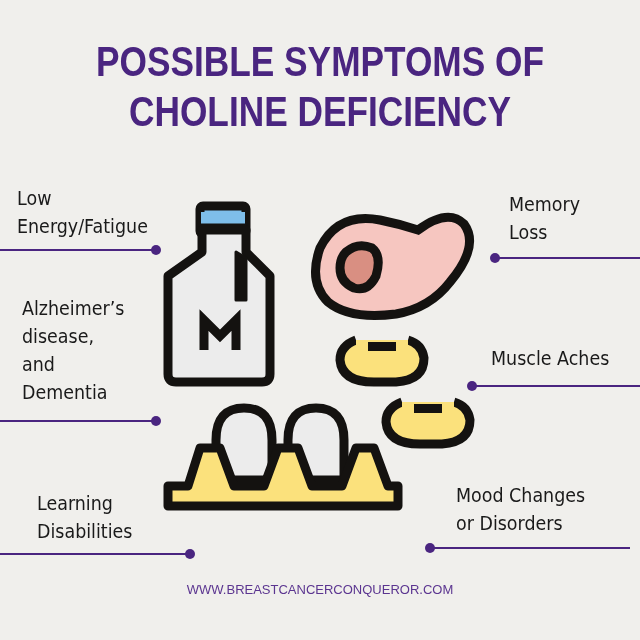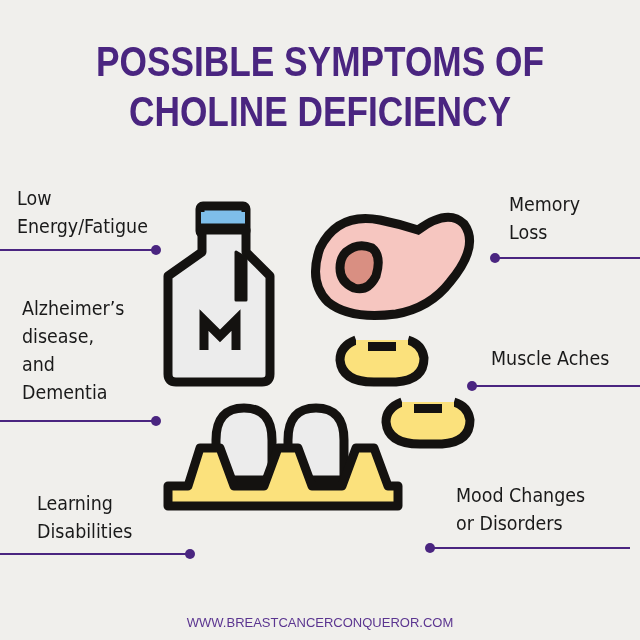--- a/index.html
+++ b/index.html
@@ -5,21 +5,21 @@
     html, body { margin:0; padding:0; }
     body { width:640px; height:640px; background:#f0efec; position:relative; overflow:hidden;
       font-family:"DejaVu Sans", sans-serif; }
     .title { position:absolute; left:0; width:640px; top:36px; text-align:center;
       font-family:"Liberation Sans", sans-serif; font-weight:bold; color:#4a2580;
       font-size:43px; line-height:50px; letter-spacing:0px; transform:scaleX(0.82); }
     .label { position:absolute; color:#1a1a1a; font-size:19px; line-height:28px;
       font-family:"DejaVu Sans", sans-serif; transform:scaleX(0.92); transform-origin:left top; }
     .line { position:absolute; height:2px; background:#4a2580; }
     .dot { position:absolute; width:10px; height:10px; border-radius:50%; background:#4a2580; }
-    .footer { position:absolute; left:0; width:640px; top:615px; text-align:center;
+    .footer { position:absolute; left:0; width:640px; top:582px; text-align:center;
       color:#5b3590; font-family:"Liberation Sans", sans-serif; font-size:13px; }
     svg.art { position:absolute; left:160px; top:190px; }
   </style>
 </head>
 <body>
 
 <div class="title">
   <div>POSSIBLE SYMPTOMS OF</div>
   <div>CHOLINE DEFICIENCY</div>
 </div>

